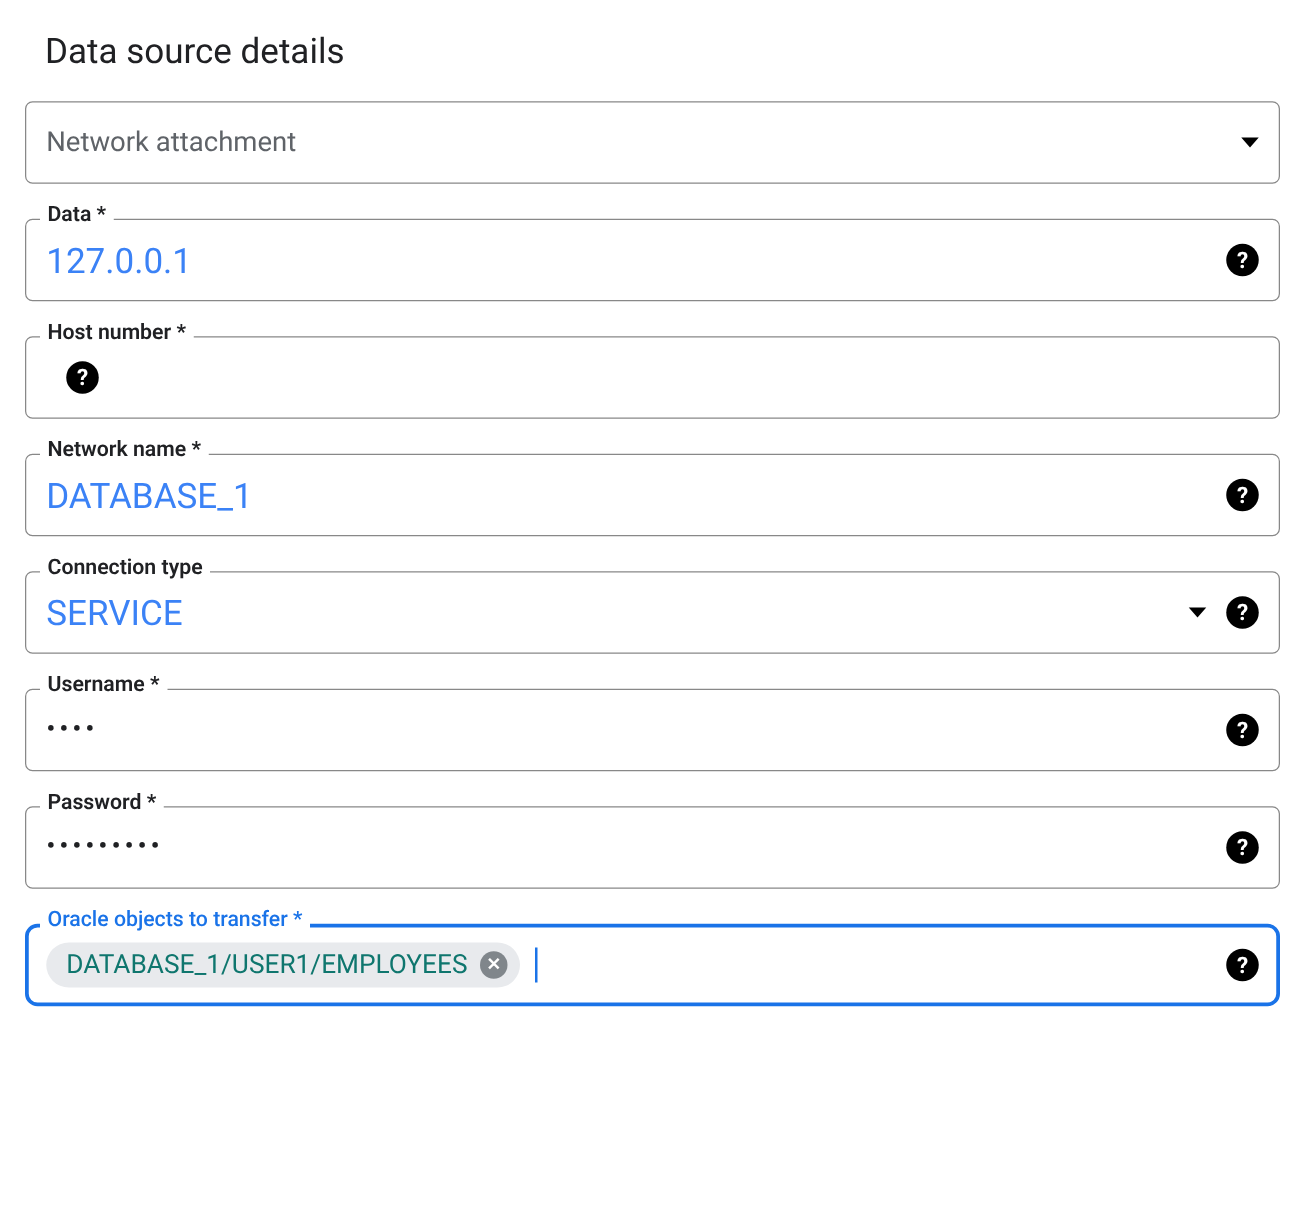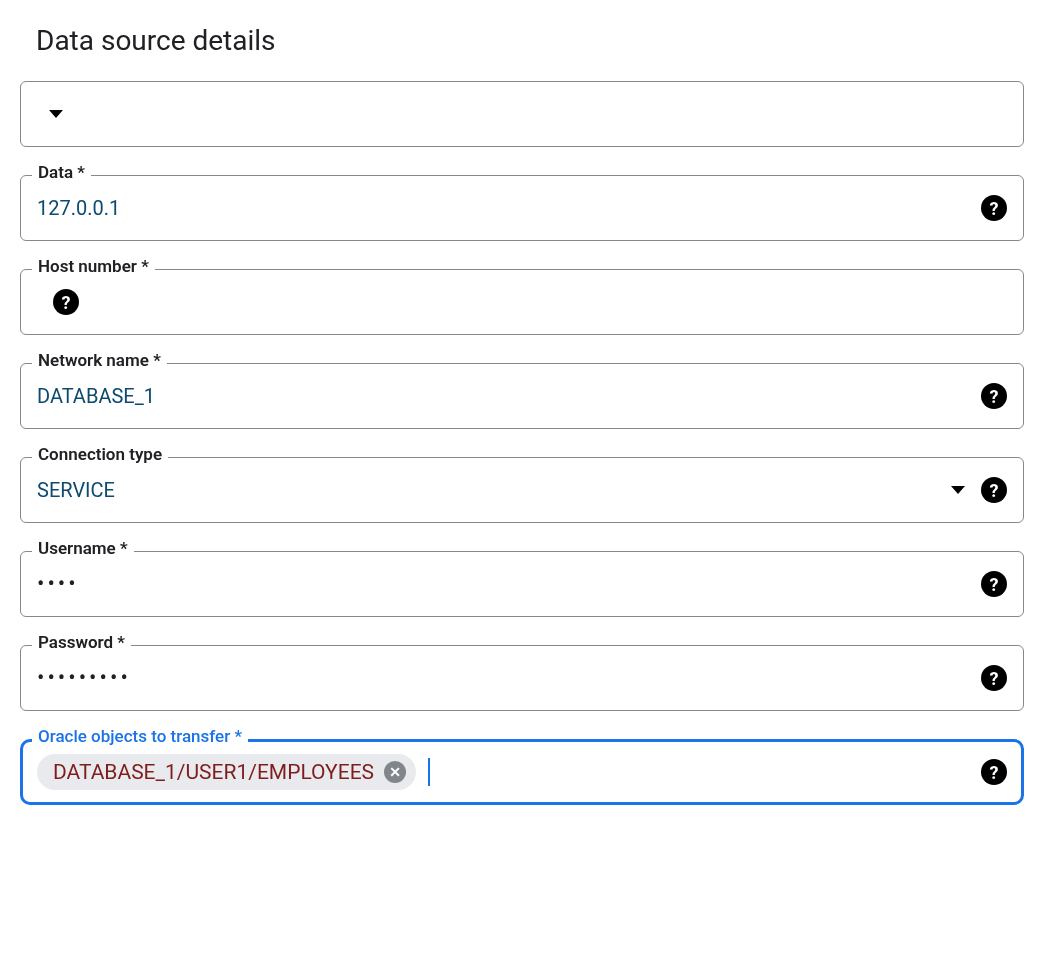--- a/index.html
+++ b/index.html
@@ -42,22 +42,22 @@
       left: 12px;
       background: #fff;
       padding: 0 6px;
       font-size: 17px;
       font-weight: 600;
       color: #202124;
       line-height: 1;
       z-index: 2;
     }
     .field-value {
-      font-size: 20px;
-      color: #0c4a6e;
+      font-size: 28px;
+      color: #3b82f6;
       flex: 1;
       border: none;
       outline: none;
       background: transparent;
       font-family: inherit;
     }
     .placeholder {
       font-size: 22px;
       flex: 1;
     }
@@ -97,21 +97,21 @@
     .chip {
       display: inline-flex;
       align-items: center;
       background: #e8eaed;
       border-radius: 18px;
       padding: 6px 10px 6px 16px;
       margin-right: 12px;
     }
     .chip-text {
       font-size: 21px;
-      color: #7f1d1d;
+      color: #0f766e;
     }
     .chip-close {
       width: 22px;
       height: 22px;
       border-radius: 50%;
       background: #80868b;
       color: #fff;
       display: flex;
       align-items: center;
       justify-content: center;
@@ -134,20 +134,21 @@
       padding: 0 14px;
     }
   </style>
 </head>
 <body>
 
 <h1 class="page-title">Data source details</h1>
 
 <div class="field-wrapper">
   <div class="field no-label">
+    <span class="placeholder">Network attachment</span>
     <span class="dropdown-arrow"></span>
   </div>
 </div>
 
 <div class="field-wrapper">
   <span class="field-label">Data *</span>
   <div class="field">
     <span class="field-value">127.0.0.1</span>
     <span class="help-icon">?</span>
   </div>

